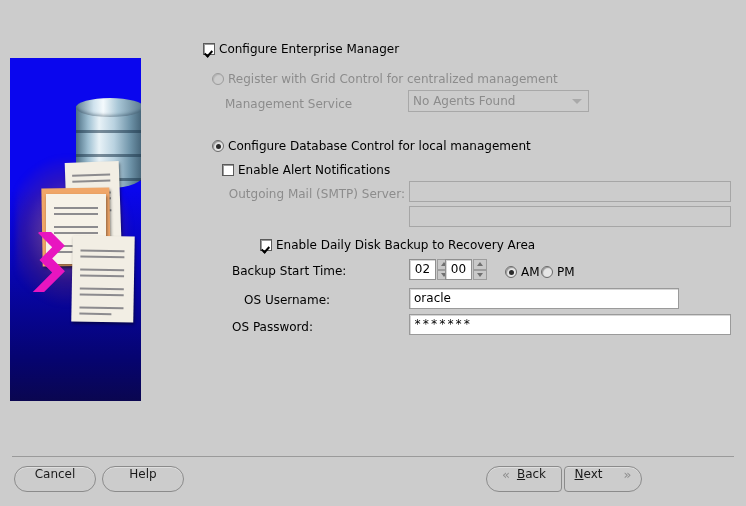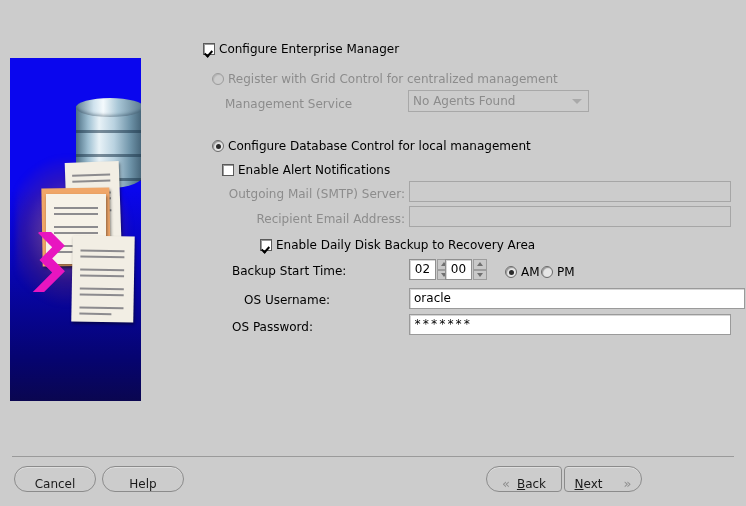--- a/index.html
+++ b/index.html
@@ -263,21 +263,21 @@
     position: absolute;
     box-sizing: border-box;
     height: 26px;
     background: #cccccc;
     border: 1px solid #8b8b8b;
     border-radius: 13px;
     font-family: "DejaVu Sans", "Liberation Sans", sans-serif;
     font-size: 12px;
     color: #1a1a1a;
     display: flex;
-    align-items: flex-end;
+    align-items: flex-start;
     justify-content: center;
     box-shadow: inset 0 1px 0 #dedede;
     cursor: default;
   }
   .mnem { text-decoration: underline; }
   .chev {
     color: #8e8e8e;
     font-size: 13px;
   }
   #btn-back {
@@ -371,23 +371,20 @@
   <div class="row" style="left:212px; top:136px;">
     <span class="rb on"></span>
     <span class="lbl">Configure Database Control for local management</span>
   </div>
 
   <div class="row" style="left:232px; top:184px; width:173px; justify-content:flex-end;">
     <span class="lbl dim">Outgoing Mail (SMTP) Server:</span>
   </div>
   <div class="tfield disabled" style="left:409px; top:181px; width:322px;"></div>
 
-  <div class="row" style="left:232px; top:209px; width:173px; justify-content:flex-end;">
-    <span class="lbl dim">Recipient Email Address:</span>
-  </div>
   <div class="tfield disabled" style="left:409px; top:206px; width:322px;"></div>
 
   <div class="row" style="left:222px; top:235px;padding-left:38px;">
     <span class="cb checked"></span>
     <span class="lbl">Enable Daily Disk Backup to Recovery Area</span>
   </div>
 
   <div class="row" style="left:232px; top:261px;">
     <span class="lbl">Backup Start Time:</span>
   </div>
@@ -421,21 +418,21 @@
     <span class="lbl">AM</span>
   </div>
   <div class="row" style="left:541px; top:262px;justify-content:flex-end;">
     <span class="rb"></span>
     <span class="lbl">PM</span>
   </div>
 
   <div class="row" style="left:244px; top:290px;">
     <span class="lbl">OS Username:</span>
   </div>
-  <div class="tfield" style="left:409px; top:288px; width:336px;">oracle</div>
+  <div class="tfield" style="left:409px; top:288px; width:270px;">oracle</div>
 
   <div class="row" style="left:232px; top:317px;">
     <span class="lbl">OS Password:</span>
   </div>
   <div class="tfield pwd" style="left:409px; top:314px; width:322px;">*******</div>
 </div>
 
 <div id="sep"></div>
 
 <div class="btn" id="btn-cancel">

